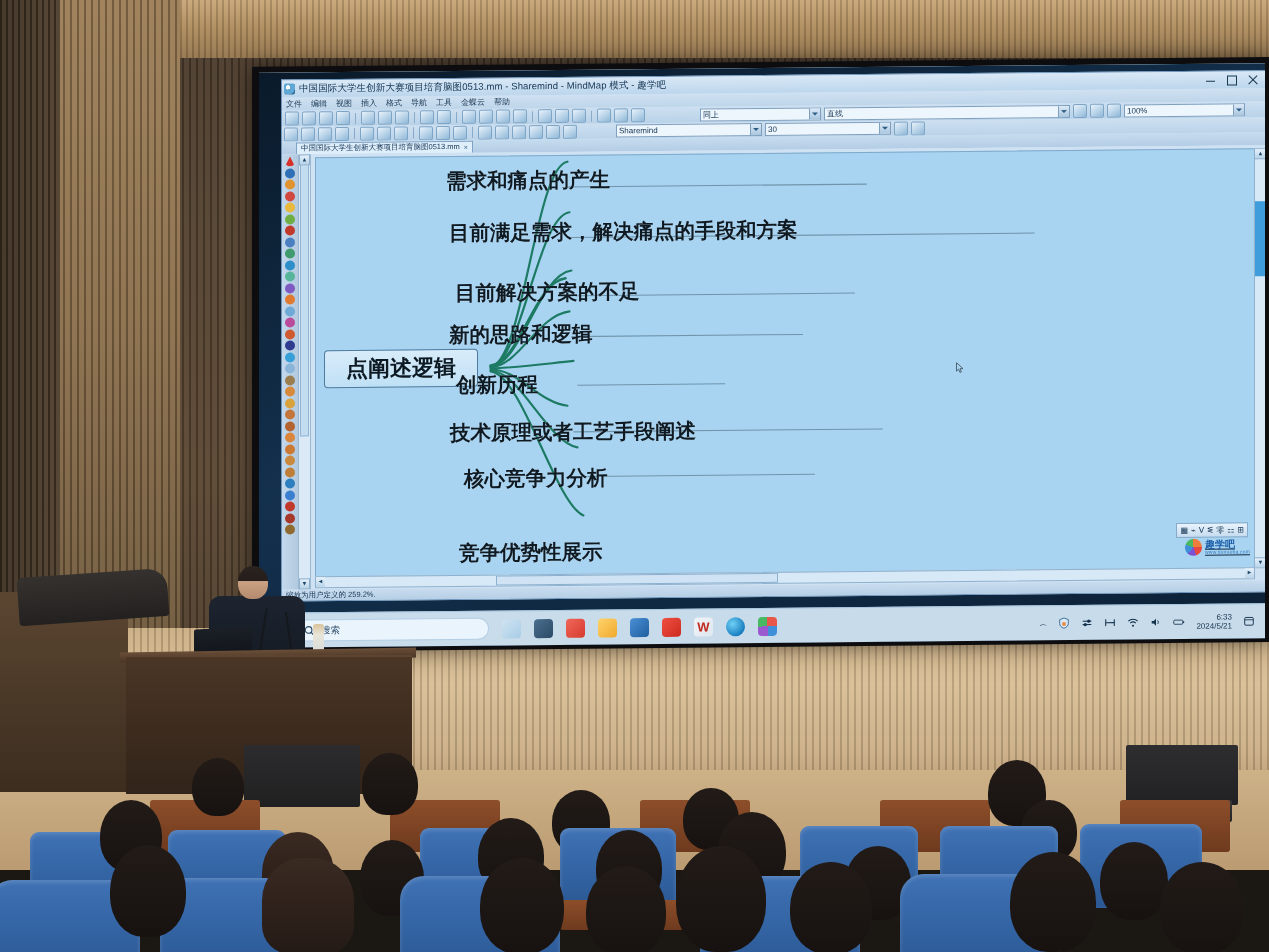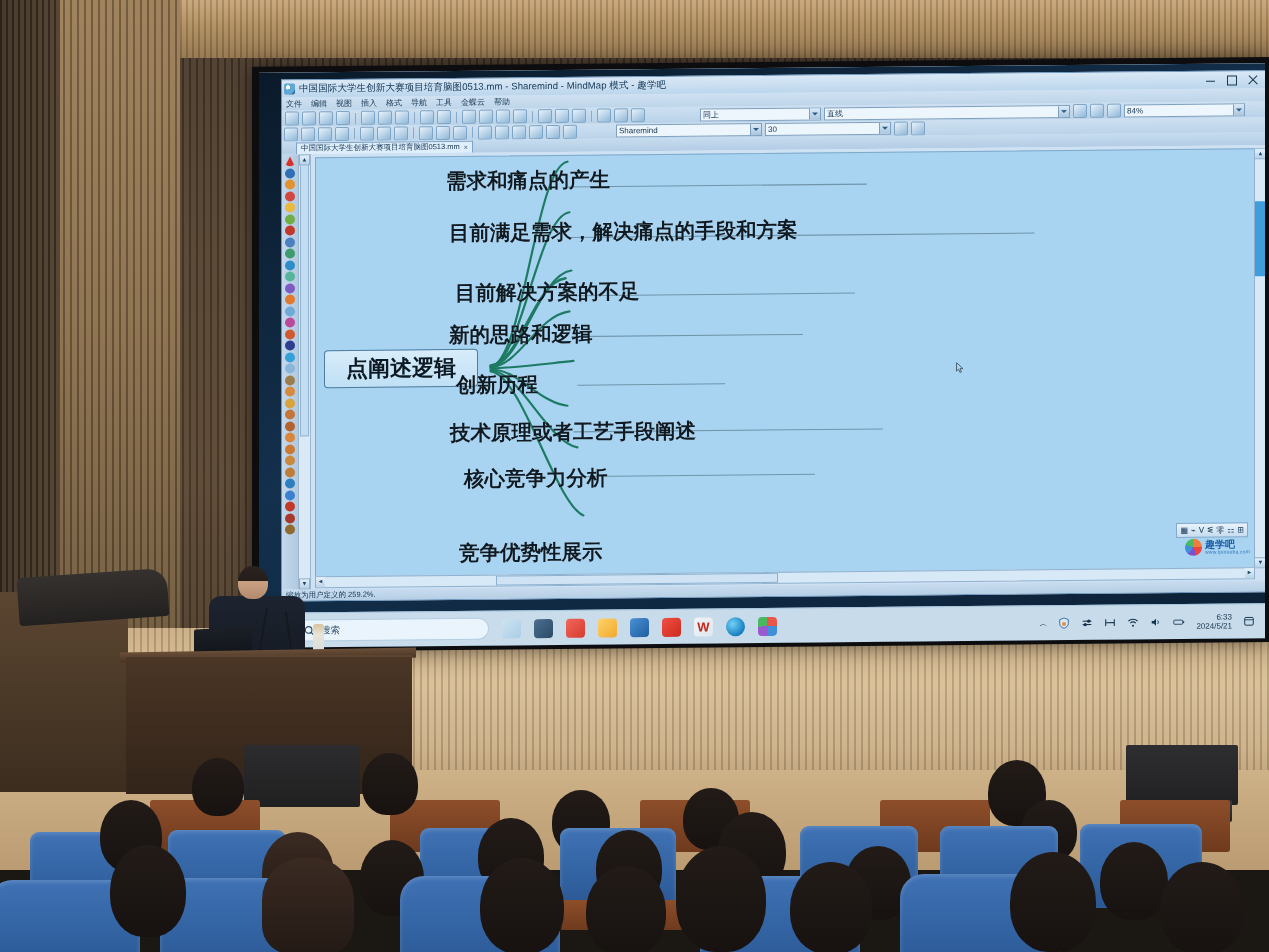--- a/index.html
+++ b/index.html
@@ -229,21 +229,21 @@
     position:absolute; right:6px; bottom:30px; height:13px; display:flex; align-items:center; gap:3px;
     background:linear-gradient(180deg,#e9f3fc,#c6dcef); border:1px solid #86aac9; padding:0 3px;
     font-size:8px; color:#123352;
   }
   .wm{
     position:absolute; right:4px; bottom:12px; display:flex; align-items:center; gap:3px;
   }
   .wm-logo{width:17px;height:17px;border-radius:50%;
     background: conic-gradient(#ef7d3e 0 25%, #e8473f 25% 45%, #7d4fd1 45% 62%, #3f8fd9 62% 80%, #49b862 80% 100%);
   }
-  .wm-txt{display:flex;flex-direction:column;line-height:1;}
+  .wm-txt{display:flex;flex-direction:column;line-height:1;text-decoration:underline;}
   .wm-t1{font-size:10px;color:#1e5fa8;font-weight:700;}
   .wm-t2{font-size:5px;color:#2f73b8;letter-spacing:.2px;}
 
   
   .taskbar{
     position:absolute; left:0; right:0; bottom:0; height:34px;
     background: rgba(214,233,248,.93);
     display:flex; align-items:center; gap:9px; padding:0 10px;
     border-top:1px solid #a9c6de;
   }
@@ -410,21 +410,21 @@
           <span class="arr"></span>
         </div>
         <div class="fld sel2">
           <span>直线</span>
           <span class="arr"></span>
         </div>
         <div class="tb-ico"></div>
         <div class="tb-ico"></div>
         <div class="tb-ico"></div>
         <div class="fld zoom">
-          <span>84%</span>
+          <span>100%</span>
           <span class="arr"></span>
         </div>
       </div>
 
       <div class="format-row">
         <div class="tb-ico"></div>
         <div class="tb-ico"></div>
         <div class="tb-ico"></div>
         <div class="tb-ico"></div>
         <div class="tb-sep"></div>

